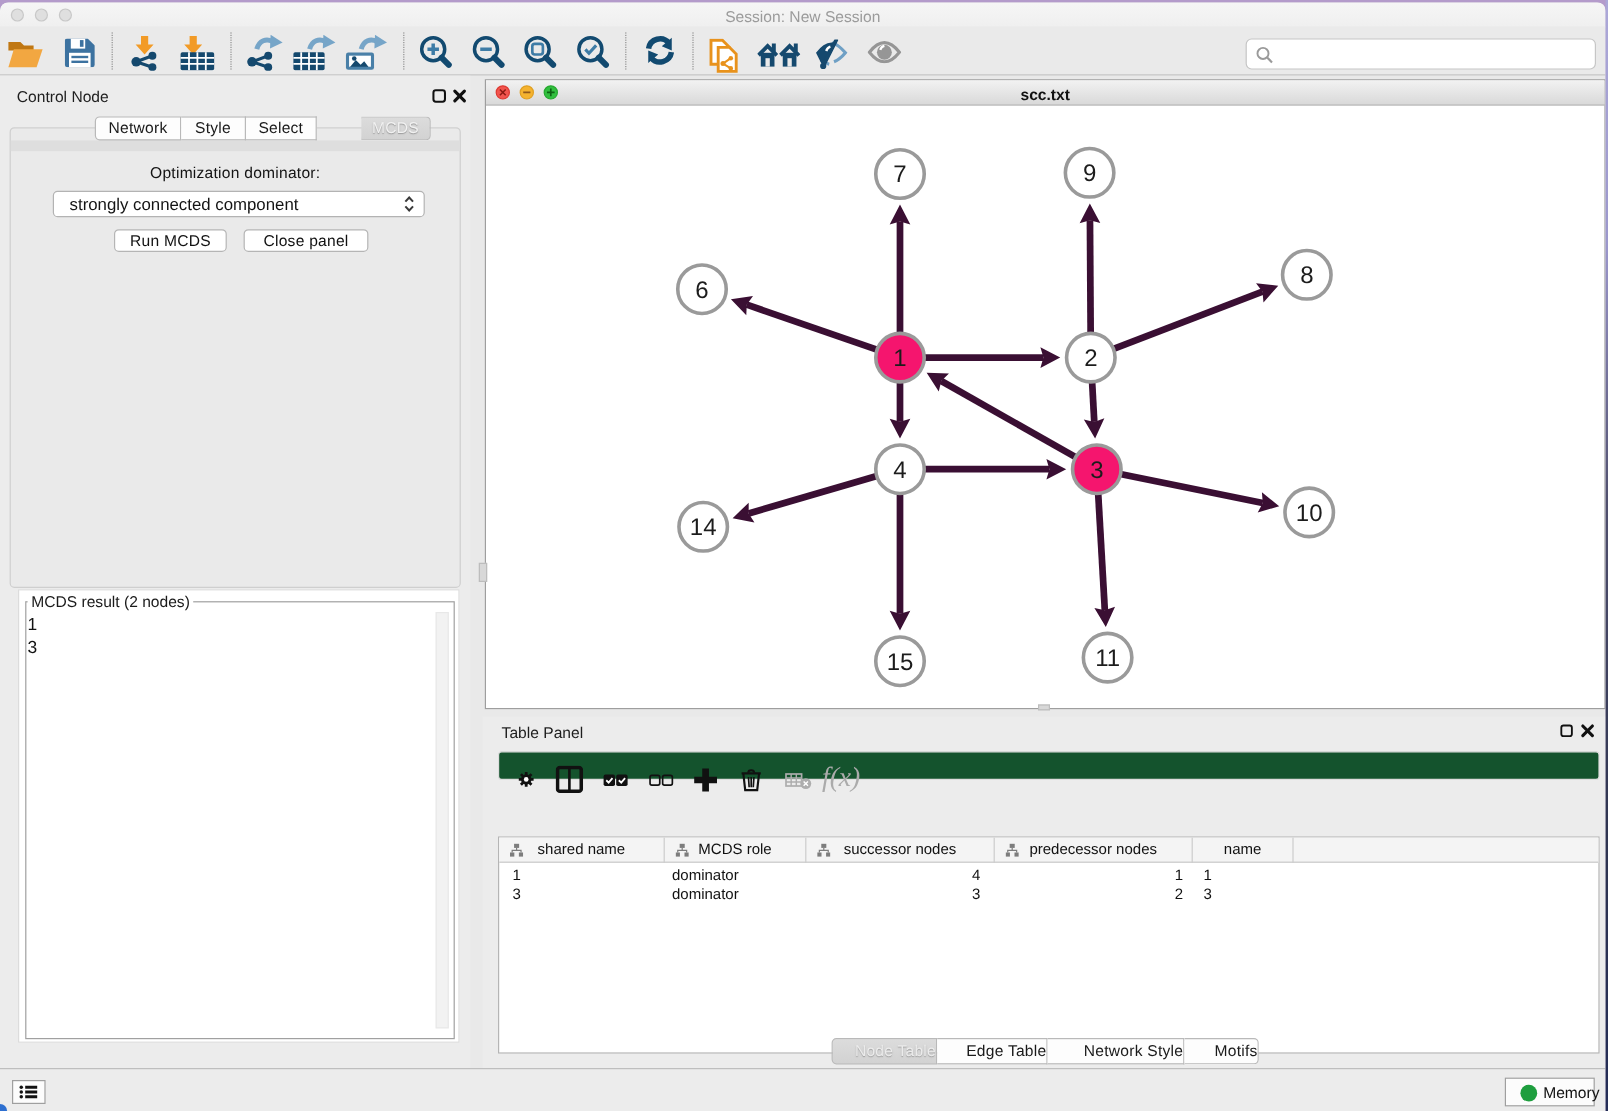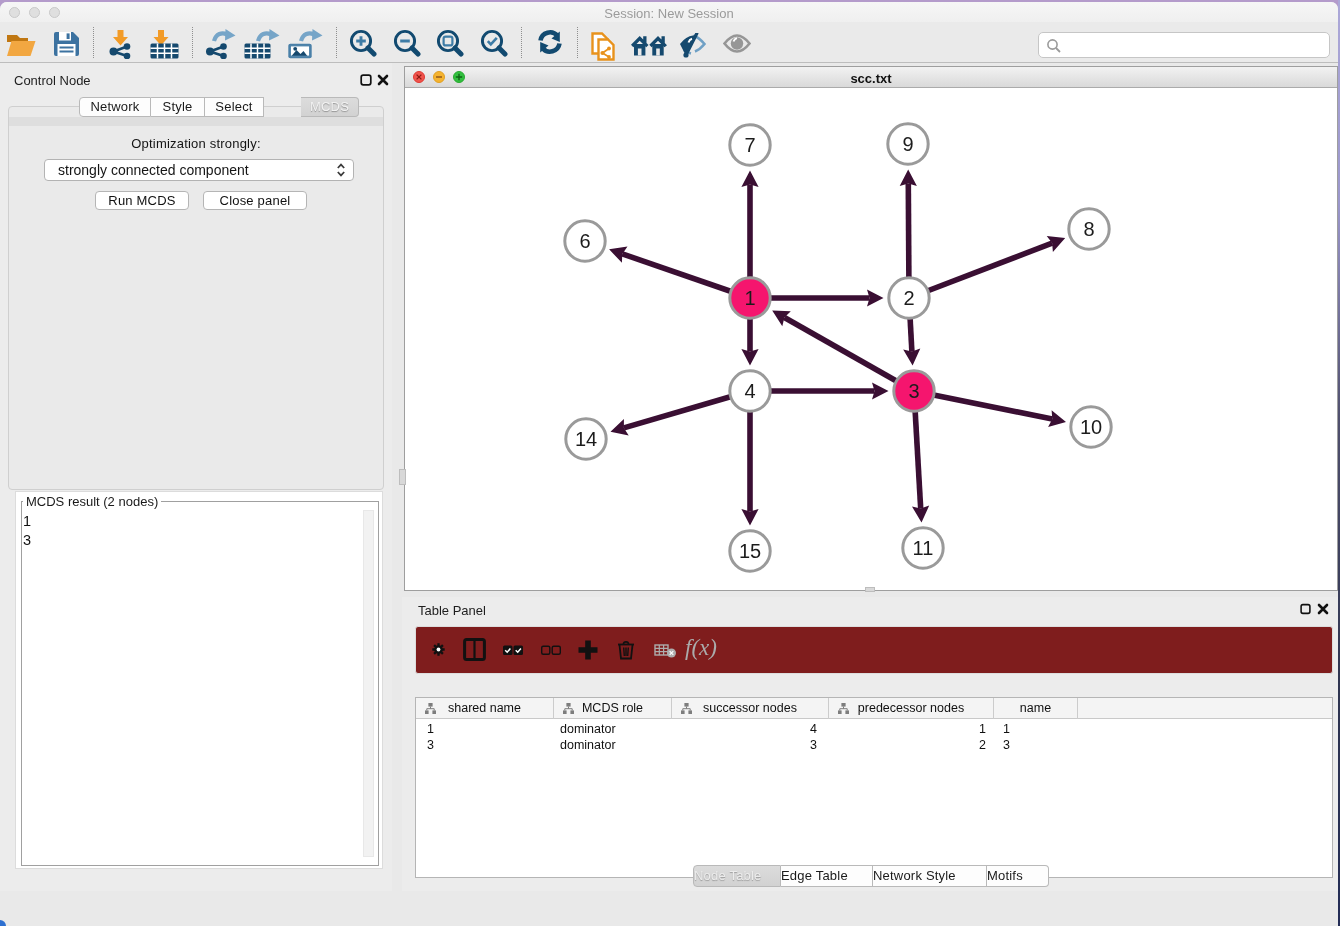--- a/index.html
+++ b/index.html
@@ -30,27 +30,27 @@
 .fieldvals { position:absolute; left:7px; top:20px; font-size:14.5px; color:#111; line-height:19px; }
 .ftrack { position:absolute; left:347px; top:18px; width:11px; height:347px; background:#F2F2F2; border:1px solid #E8E8E8; }
 
 .netwin { position:absolute; left:404px; top:64px; width:934px; height:525px; background:#fff; border:1px solid #9E9E9E; }
 .nettitle { position:absolute; left:0; top:0; width:100%; height:21px; background:linear-gradient(#F2F2F2,#D9D9D9); border-bottom:1px solid #ABABAB; }
 .light { position:absolute; top:3.5px; width:12px; height:12px; border-radius:50%; }
 .netname { position:absolute; top:4px; left:0; width:100%; text-align:center; font-size:13px; font-weight:bold; color:#111; }
 .graph { position:absolute; left:0px; top:21px; }
 
 .tpanel { position:absolute; left:402px; top:595px; width:936px; height:294px; background:#ECECEC; }
-.ttoolbar { position:absolute; left:13px; top:29px; width:918px; height:48px; background:#7f1d1d; border:1px solid #DDDDDD; border-radius:3px; }
+.ttoolbar { position:absolute; left:13px; top:29px; width:918px; height:24px; background:#14532d; border:1px solid #DDDDDD; border-radius:3px; }
 .ttable { position:absolute; left:13px; top:77px; width:918px; height:181px; background:#fff; border:1px solid #B5B5B5;margin-top:23px; }
 .thead { position:absolute; left:0; top:0; width:100%; height:21px; background:#F4F4F4; border-bottom:1px solid #C9C9C9; }
 .thcell { position:absolute; top:0; height:21px; font-size:12.5px; color:#111; text-align:center; line-height:21px; border-right:1px solid #CCCCCC; }
 .trow { position:absolute; font-size:12.5px; color:#111; }
 .tree { position:absolute; left:9px; top:5px; }
-.btab { position:absolute; top:268px; height:22px; background:#FDFDFD; border:1px solid #B9B9B9; font-size:13px; letter-spacing:0.2px; color:#1A1A1A; text-align:left; line-height:20px; }
+.btab { position:absolute; top:268px; height:22px; background:#FDFDFD; border:1px solid #B9B9B9; font-size:13px; letter-spacing:0.2px; color:#1A1A1A; text-align:right; line-height:20px; }
 .btabsel { background:linear-gradient(#DCDCDC,#D2D2D2); color:#ECECEC; text-shadow:0 1px 1px rgba(130,130,130,0.7); }
 .redge { position:absolute; right:0; top:0; width:2px; height:926px; background:linear-gradient(#ACA8D8 0%, #9B97CC 22%, #50506E 45%, #2E3450 75%, #232C56 100%); }
 svg { display:block; }
 </style>
 </head>
 <body>
 <div class="win">
 
 <div class="titlebar">
   <div class="tl" style="left:9px;"></div>
@@ -217,21 +217,21 @@
       </svg>
   <svg class="abs" width="12" height="12" viewBox="0 0 12 12" style="left:377px; top:11px;">
         <path d="M2 2 L10 10 M10 2 L2 10" stroke="#111" stroke-width="2.6" stroke-linecap="round"></path>
       </svg>
   <div class="tabpane"></div>
   <div class="tabband"></div>
   <div class="tab" style="left:79px; width:72px; border-radius:4px 0 0 4px;">Network</div>
   <div class="tab" style="left:151px; width:54px; border-left:none;">Style</div>
   <div class="tab" style="left:205px; width:59px; border-left:none;">Select</div>
   <div class="tab tabsel" style="left:264px; width:58px; border-left:none; border-radius:0 4px 4px 0;">MCDS</div>
-  <div class="abs" style="left:0; top:73px; width:392px; text-align:center; font-size:13px; letter-spacing:0.2px; color:#141414;">Optimization strongly:</div>
+  <div class="abs" style="left:0; top:73px; width:392px; text-align:center; font-size:13px; letter-spacing:0.2px; color:#141414;">Optimization dominator:</div>
   <div class="abs" style="left:44px; top:96px; width:310px; height:22px; background:#fff; border:1px solid #B3B3B3; border-radius:4px;">
     <div class="abs" style="left:13px; top:2px; font-size:14px; color:#141414;">strongly connected component</div>
     <svg class="abs" width="12" height="16" viewBox="0 0 12 16" style="right:6px; top:2px;">
       <path d="M2.8 6 L6 2.6 L9.2 6 M2.8 10 L6 13.4 L9.2 10" stroke="#3A3A3A" stroke-width="1.7" fill="none"></path>
     </svg>
   </div>
   <div class="btn" style="left:95px; top:128px; width:94px; height:19px; line-height:17px;">Run MCDS</div>
   <div class="btn" style="left:203px; top:128px; width:104px; height:19px; line-height:17px;">Close panel</div>
   <div class="fieldwrap">
     <div class="fieldborder"></div>
@@ -411,15 +411,31 @@
     <div class="trow" style="left:383px; top:40px; width:18px; text-align:right;">3</div>
     <div class="trow" style="left:552px; top:40px; width:18px; text-align:right;">2</div>
     <div class="trow" style="left:587px; top:40px;">3</div>
   </div>
   <div class="btab btabsel" style="left:291px; width:88px; border-radius:4px 0 0 4px;">Node Table</div>
   <div class="btab" style="left:379px; width:92px; border-left:none;">Edge Table</div>
   <div class="btab" style="left:471px; width:114px; border-left:none;">Network Style</div>
   <div class="btab" style="left:585px; width:62px; border-left:none; border-radius:0 4px 4px 0;">Motifs</div>
 </div>
 
+<div class="statusbar">
+  <div class="abs" style="left:10px; top:9px; width:28px; height:20px; background:#FCFCFC; border:1px solid #9F9F9F;">
+    <svg width="16" height="12" viewBox="0 0 16 12" style="position:absolute;left:5px;top:3px;">
+      <g fill="#111">
+            <circle cx="1.7" cy="2" r="1.5"></circle>
+            <circle cx="1.7" cy="6" r="1.5"></circle>
+            <circle cx="1.7" cy="10" r="1.5"></circle>
+          </g>
+      <path d="M5 2 H15 M5 6 H15 M5 10 H15" stroke="#111" stroke-width="2.4"></path>
+    </svg>
+  </div>
+  <div class="abs" style="left:1254px; top:7px; width:75px; height:24px; background:#FCFCFC; border:1px solid #9F9F9F; font-size:13px; color:#111;">
+    <div class="abs" style="left:12px; top:4.5px; width:14px; height:14px; border-radius:50%; background:#1E9E3E;"></div>
+    <div class="abs" style="left:31px; top:4px;">Memory</div>
+  </div>
+</div>
 </div>
 <div class="redge"></div>
 <div class="abs" style="left:-6px; top:920px; width:12px; height:12px; border-radius:50%; background:#2D6FD0;"></div>
 
 </body></html>

